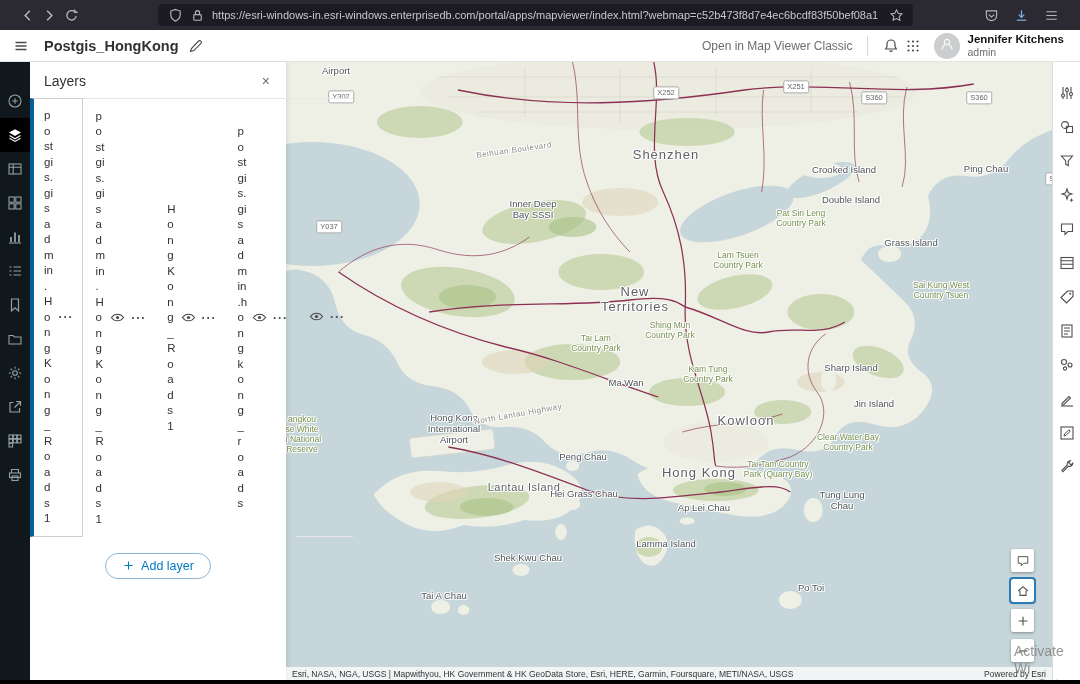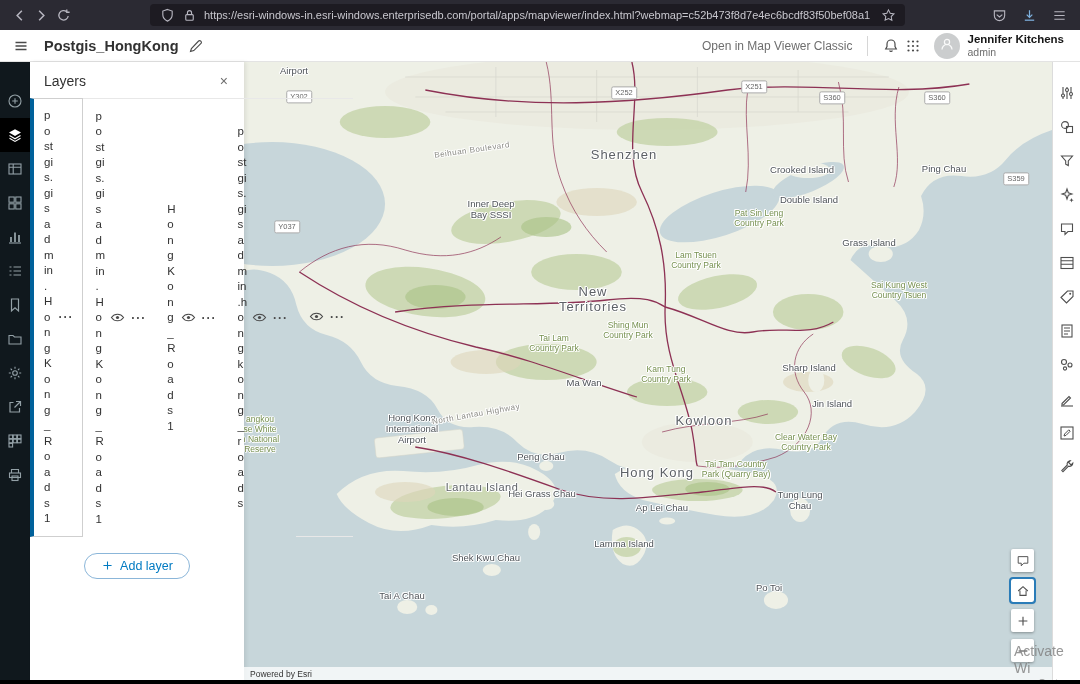--- a/index.html
+++ b/index.html
@@ -6,21 +6,21 @@
     --accent:#007ac2; --road:#8d3154; --water:#c7d6da; --land:#eef0e6;
     --toolbar-dark:#10181d;
   }
   *{box-sizing:border-box;}
   html,body{margin:0;padding:0;}
   body{
     width:1080px;height:684px;position:relative;overflow:hidden;
     font-family:"Liberation Sans",sans-serif;background:#fff;
   }
   
-  .browser-bar{height:30px;background:#2b2a33;display:flex;align-items:center;padding:0 8px;}
+  .browser-bar{height:30px;background:#2b2a33;display:flex;align-items:center;padding:0 16px;}
   .bicon{width:22px;height:22px;display:flex;align-items:center;justify-content:center;color:#b6b5bf;flex:0 0 auto;}
   .bicon svg{width:15px;height:15px;}
   .bicon.dl{color:#7fb2e0;}
   .url-bar{flex:0 1 755px;height:22px;background:#1d1b22;border-radius:4px;display:flex;align-items:center;
     padding:0 6px;margin-left:76px;min-width:0;}
   .url-text{flex:1;min-width:0;color:#c8c7ce;font-size:11px;white-space:nowrap;overflow:hidden;text-overflow:clip;padding:0 4px;}
   .browser-right{margin-left:auto;display:flex;align-items:center;gap:8px;padding-right:2px;}
   
   .app-header{height:32px;background:#fff;display:flex;align-items:center;padding:0 10px;border-bottom:1px solid #e3e3e3;}
   .hicon{width:22px;height:22px;display:flex;align-items:center;justify-content:center;color:#4a4a4a;flex:0 0 auto;}
@@ -34,21 +34,21 @@
   .user-block{display:flex;flex-direction:column;line-height:1.15;padding-right:6px;}
   .user-name{font-size:11.5px;font-weight:700;color:#151515;}
   .user-role{font-size:10.5px;color:#6e6e6e;}
   
   .main{position:absolute;top:62px;left:0;right:0;bottom:0;display:flex;}
   .left-toolbar{width:30px;background:var(--toolbar-dark);display:flex;flex-direction:column;align-items:center;padding-top:22px;flex:0 0 auto;}
   .tool{width:30px;height:34px;display:flex;align-items:center;justify-content:center;color:#93a0a6;cursor:pointer;}
   .tool svg{width:16px;height:16px;}
   .tool.active{background:#000;color:#fff;}
   
-  .layers-panel{width:214px;background:#fff;flex:0 0 auto;display:flex;flex-direction:column;box-shadow:2px 0 4px rgba(0,0,0,.08);z-index:3;}
+  .layers-panel{width:256px;background:#fff;flex:0 0 auto;display:flex;flex-direction:column;box-shadow:2px 0 4px rgba(0,0,0,.08);z-index:3;}
   .panel-header{display:flex;align-items:center;justify-content:space-between;padding:11px 12px 9px 14px;}
   .panel-title{font-size:14px;color:#323232;}
   .panel-close{font-size:14px;color:#6e6e6e;cursor:pointer;padding:0 4px;}
   .layer-list{display:flex;flex-direction:row;}
   .layer-row{display:flex;align-items:center;gap:5px;padding:9px 8px 9px 13px;border-top:1px solid #e8e8e8;cursor:pointer;}
   .layer-row:last-child{border-bottom:1px solid #e8e8e8;}
   .layer-row.selected{border:1px solid #cfcfcf;border-left:4px solid #00619b;padding-left:10px;}
   .layer-label{flex:1;font-size:11.5px;color:#323232;line-height:1.35;overflow-wrap:anywhere;}
   .row-icon{width:16px;height:16px;color:#4a4a4a;flex:0 0 auto;}
   .row-icon svg{width:15px;height:15px;}
@@ -498,20 +498,21 @@
             <path d="M8 3v10M3 8h10" stroke="currentColor" stroke-width="1.3"></path>
           </svg>
         </button>
         <button class="mbtn ">
           <svg viewBox="0 0 16 16" aria-hidden="true">
             <path d="M3 8h10" stroke="currentColor" stroke-width="1.3"></path>
           </svg>
         </button>
       </div>
     <div class="attribution">
+      <span>Esri, NASA, NGA, USGS | Mapwithyou, HK Government &amp; HK GeoData Store, Esri, HERE, Garmin, Foursquare, METI/NASA, USGS</span>
       <span>Powered by Esri</span>
     </div>
   </div>
 
   <div class="right-toolbar">
       <div class="rtool">
         <svg viewBox="0 0 16 16" aria-hidden="true">
           <path d="M4 2v12M8 2v12M12 2v12" stroke="currentColor" stroke-width="1.1"></path>
           <circle cx="4" cy="10.5" r="1.5" fill="#fff" stroke="currentColor" stroke-width="1.1"></circle>
           <circle cx="8" cy="5" r="1.5" fill="#fff" stroke="currentColor" stroke-width="1.1"></circle>

